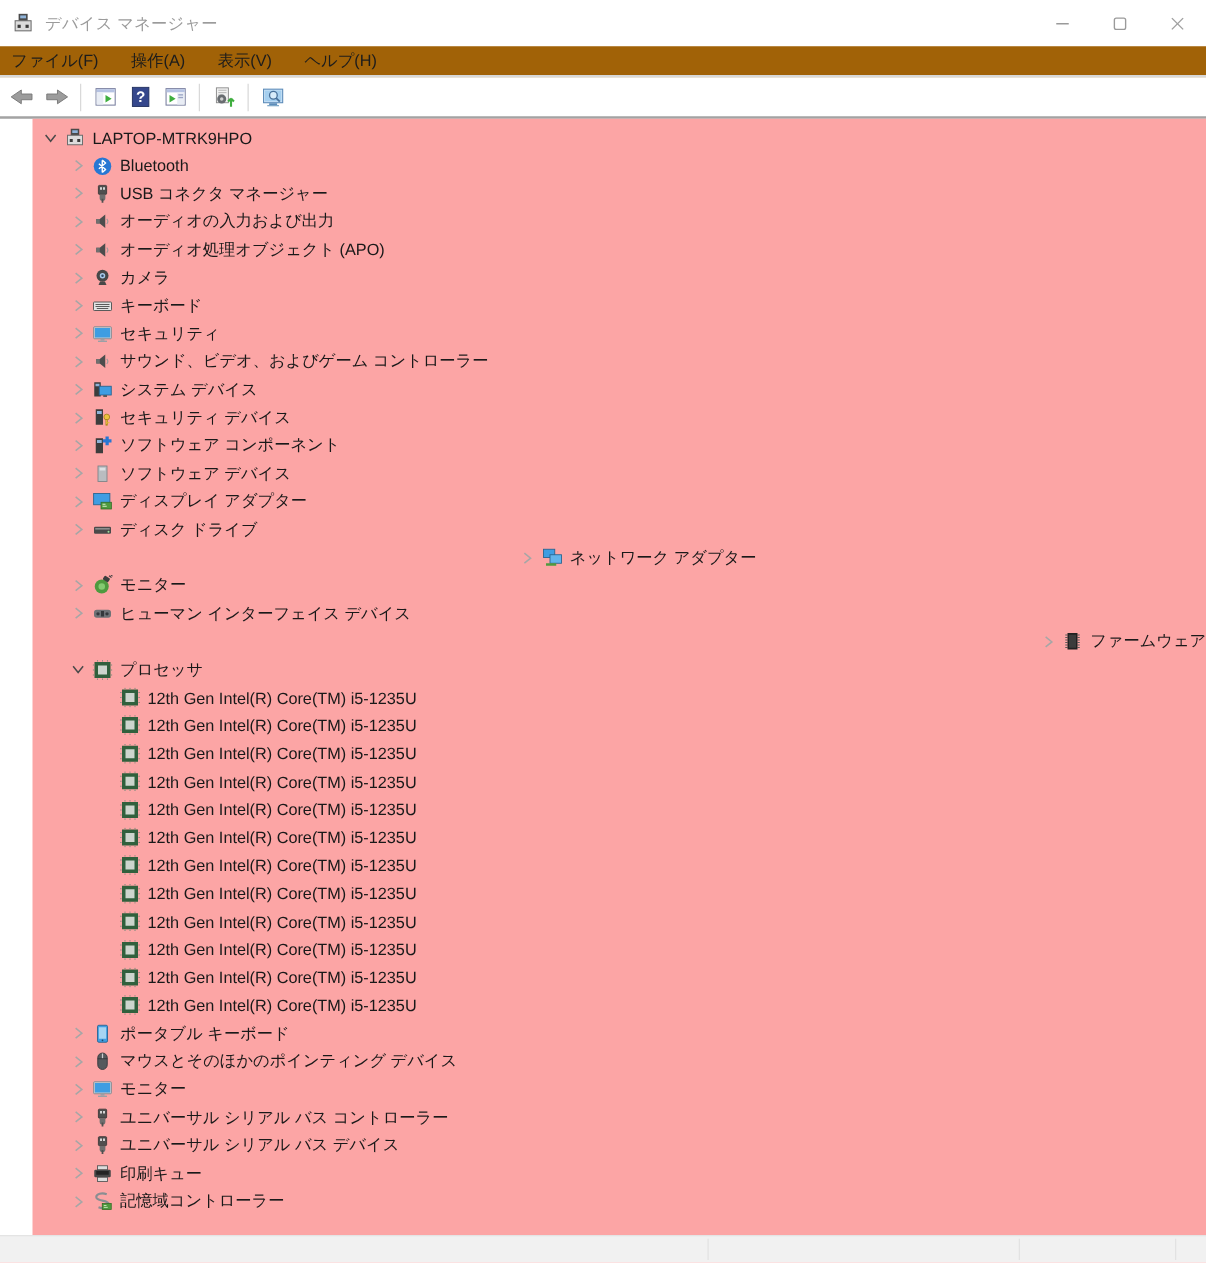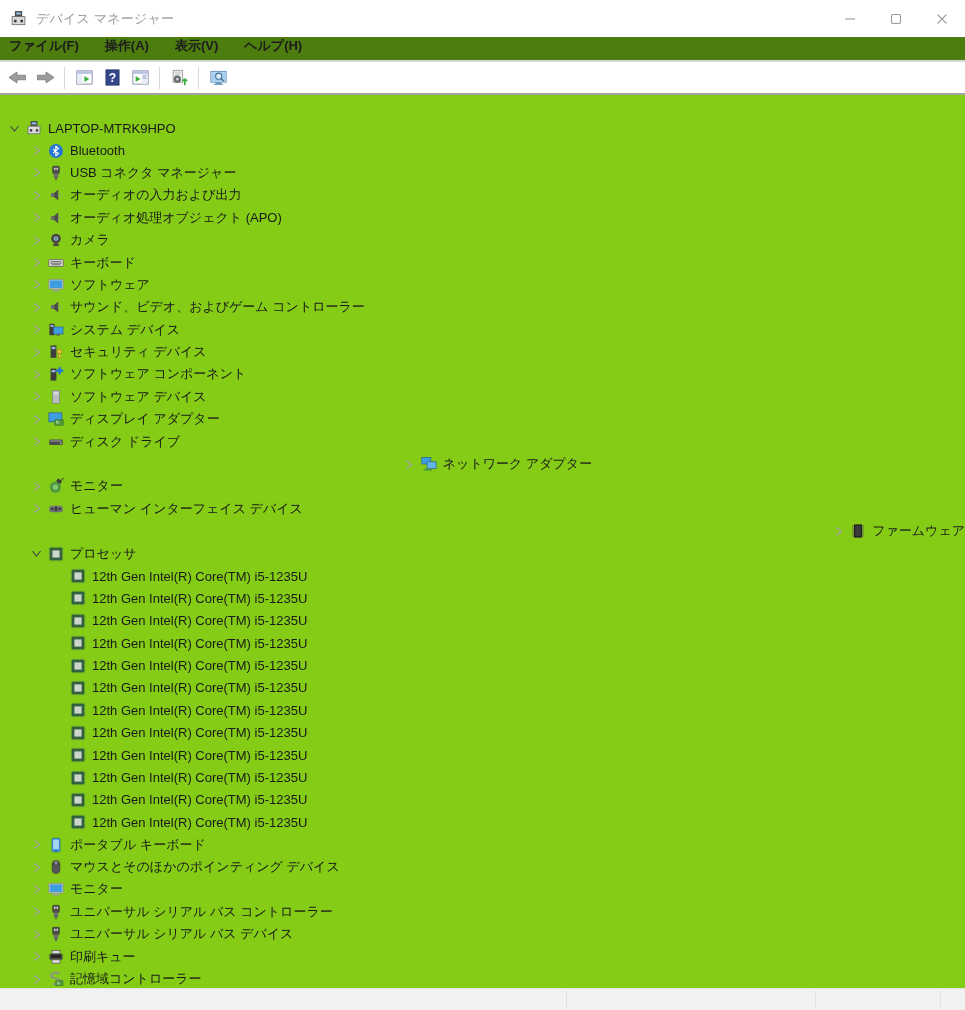--- a/index.html
+++ b/index.html
@@ -16,34 +16,34 @@
   .app-icon { width:18px; height:18px; margin-left:9px; display:flex; align-items:center; justify-content:center; }
   .app-icon svg { width:17px; height:17px; }
   .title-text { margin-left:9px; font-size:13px; color:#9b9b9b; letter-spacing:.2px; }
   .win-controls { margin-left:auto; display:flex; height:100%; }
   .win-btn { width:46px; height:100%; display:flex; align-items:center; justify-content:center; }
   .win-btn svg { width:12px; height:12px; }
   .win-btn svg * { stroke:#9a9a9a; stroke-width:1.1; fill:none; }
   .win-btn.close svg * { stroke:#a0a0a0; }
 
   
-  .menubar { height:25px; display:flex; align-items:flex-end; padding-left:9px; background:#4d7c0f;
-             border-bottom:2px solid #d8d8d8; flex:0 0 auto;font-weight:bold; }
+  .menubar { height:25px; display:flex; align-items:flex-start; padding-left:9px; background:#a16207;
+             border-bottom:2px solid #d8d8d8; flex:0 0 auto; }
   .menu-item { font-size:13px; color:#1c1c1c; padding:3px 13px 5px 13px; cursor:default; }
   .menu-item:first-child { padding-left:0; }
 
   
   .toolbar { height:33px; display:flex; align-items:center; background:#fff; padding-left:3px;
              border-bottom:2px solid #a3a3a3; flex:0 0 auto; }
   .tb-btn { width:26px; height:26px; display:flex; align-items:center; justify-content:center; margin:0 1px; }
   .tb-btn svg { width:19px; height:17px; }
   .tb-sep { width:1px; height:22px; background:#d9d9d9; margin:0 5px; }
 
   
-  .tree { flex:1 1 auto; background:#84cc16; padding-top:22px; overflow:hidden; position:relative; }
+  .tree { flex:1 1 auto; background:#fca5a5; padding-top:4px; overflow:hidden; position:relative;margin-left:26px; }
   .trow { height:22.4px; display:flex; align-items:center; cursor:default; }
   .chev { width:20px; height:20px; flex:0 0 20px; display:flex; align-items:center; justify-content:center; }
   .chev svg { width:13px; height:13px; }
   .ticon { width:20px; height:20px; flex:0 0 20px; display:flex; align-items:center; justify-content:center; }
   .ticon svg { width:16px; height:16px; }
   .tlabel { margin-left:4px; font-size:13px; color:#191919; white-space:nowrap; }
 
   
   .statusbar { height:22px; flex:0 0 auto; background:#f1f1f1; border-top:1px solid #e4e4e4;
                display:flex; position:relative; }
@@ -281,21 +281,21 @@
           </svg>
         </span>
         <span class="ticon">
           <svg viewBox="0 0 16 16">
             <rect x="0.9" y="2.4" width="14.2" height="9.6" rx="0.7" fill="#c9cdd2" stroke="#80868c" stroke-width="0.7"></rect>
             <rect x="1.9" y="3.4" width="12.2" height="7.6" fill="#3f9de2"></rect>
             <rect x="6.4" y="12" width="3.2" height="1.5" fill="#9aa0a6"></rect>
             <rect x="4.4" y="13.5" width="7.2" height="1.1" fill="#9aa0a6"></rect>
           </svg>
         </span>
-        <span class="tlabel">ソフトウェア</span>
+        <span class="tlabel">セキュリティ</span>
       </div>
       <div class="trow" style="padding-left: 26px;">
         <span class="chev">
           <svg viewBox="0 0 13 13">
             <polyline points="4.5,2.5 9.5,6.5 4.5,10.5" fill="none" stroke="#a6a6a6" stroke-width="1.2"></polyline>
           </svg>
         </span>
         <span class="ticon">
           <svg viewBox="0 0 16 16">
             <path d="M3 6.2v3.6h2.8l4.4 3.6V2.6L5.8 6.2z" fill="#4d4d4d"></path>

